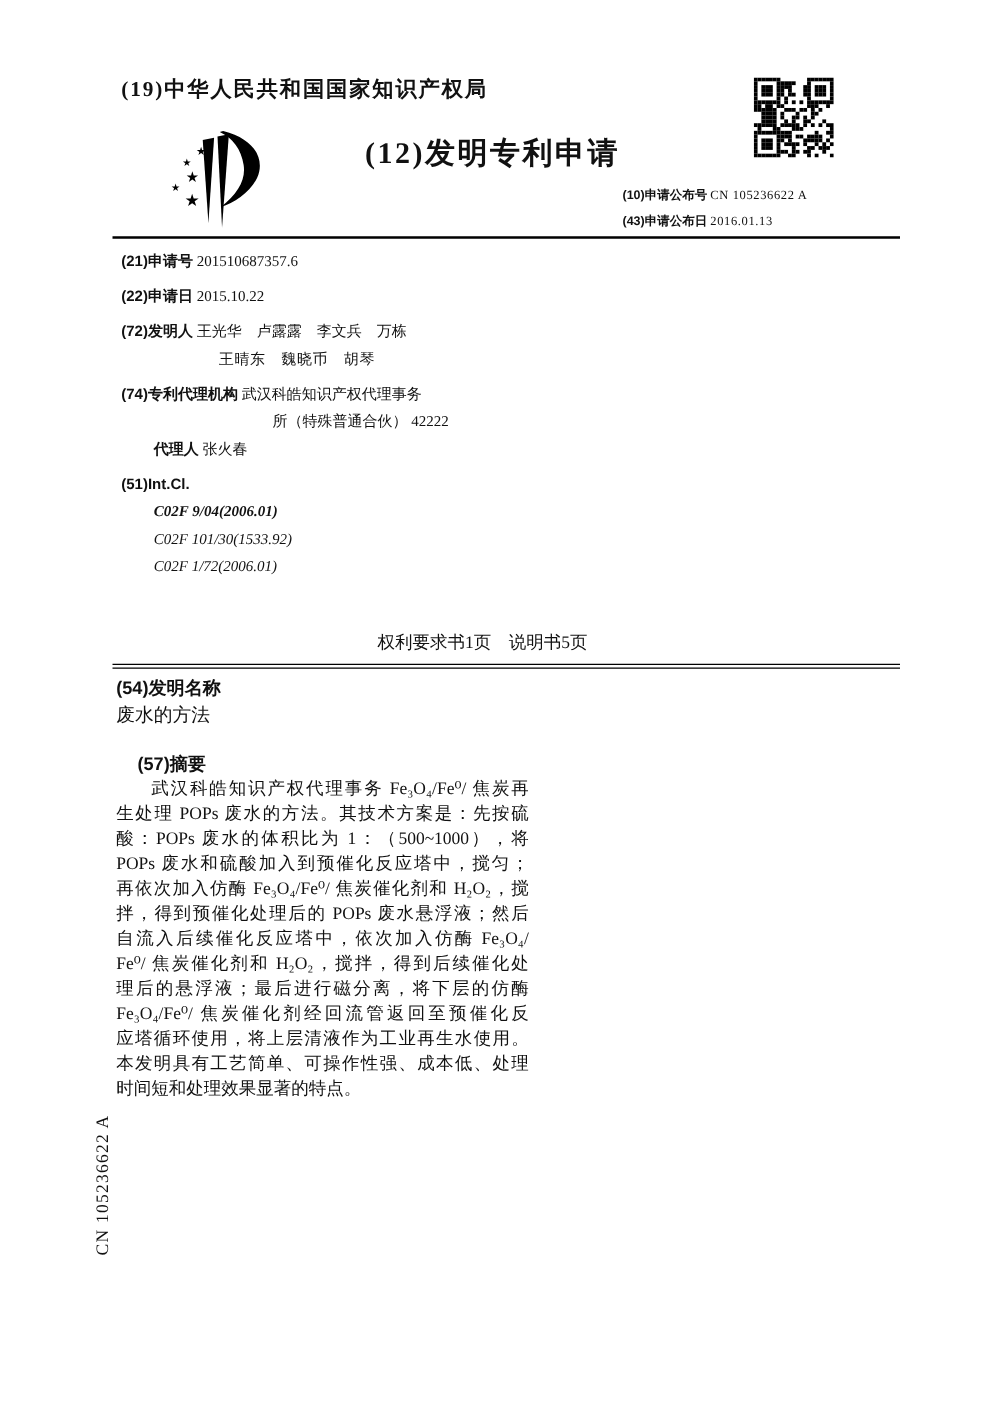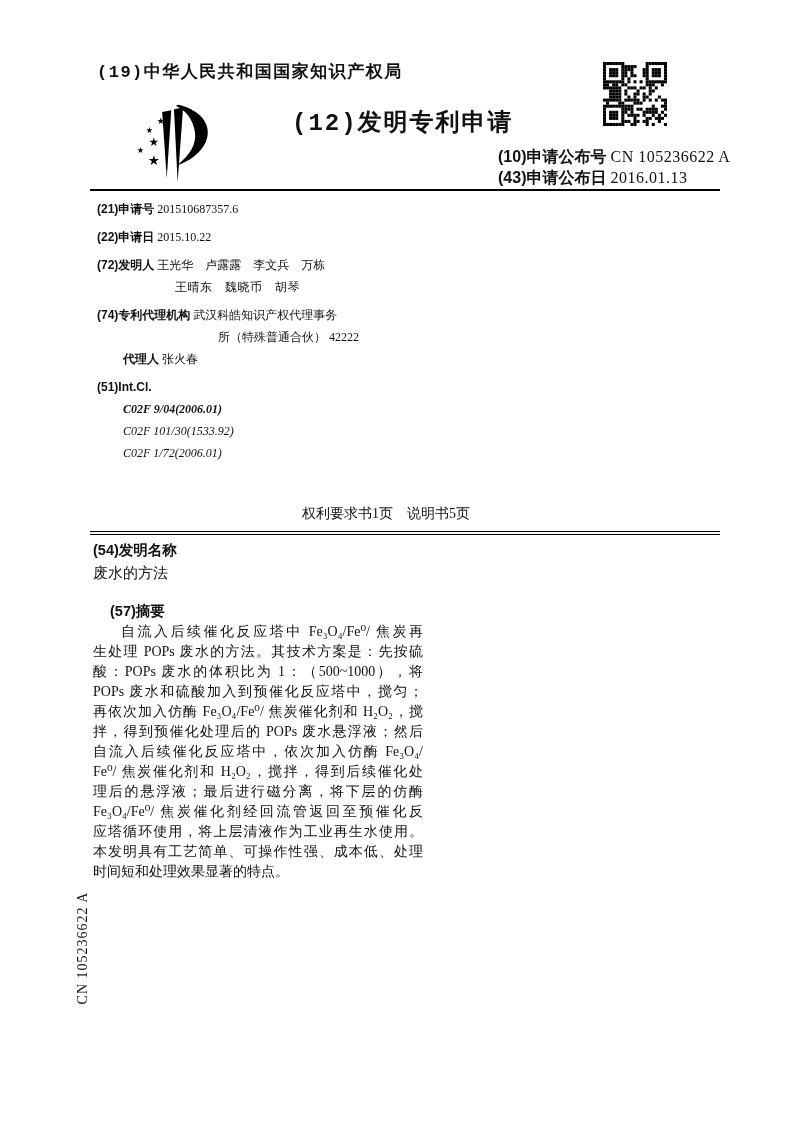--- a/index.html
+++ b/index.html
@@ -3,29 +3,29 @@
 <meta charset="utf-8">
 <style>
   * { margin:0; padding:0; box-sizing:border-box; }
   html,body { background:#ffffff; }
   body {
     width:800px; height:1131px; position:relative;
     font-family:"Liberation Serif","DejaVu Serif",serif;
     color:#111;
   }
   .abs { position:absolute; }
-  .sans { font-family:Liberation Mono, monospace; }
+  .sans { font-family:Liberation Serif, serif; }
   .serif { font-family:"Liberation Serif","DejaVu Serif",serif; }
 
   .office-line { left:97px; top:60px; font-size:17px; font-weight:bold; letter-spacing:1.5px; }
   .logo-wrap { left:124px; top:94px; width:100px; height:96px; }
   .doc-type { left:292px; top:106px; font-size:24px; font-weight:bold; letter-spacing:2px; }
   .qr-wrap { left:603px; top:62px; width:64px; height:64px; }
 
-  .pub-block { left:498px; top:146px; font-size:16px; line-height:21px; }
+  .pub-block { left:498px; top:146px; font-size:10px; line-height:21px; }
   .pub-row { white-space:nowrap; }
   .pub-label { font-weight:bold; font-family:"Liberation Sans",sans-serif; }
   .pub-value { font-family:"Liberation Serif",serif; letter-spacing:0.5px; }
 
   .rule1 { left:90px; top:189px; width:630px; border-top:2px solid #000; }
 
   .biblio { left:97px; top:198px; width:405px; font-size:12px; line-height:22px; }
   .group { margin-bottom:6px; }
   .lbl { font-weight:bold; font-family:"Liberation Sans",sans-serif; }
   .val { font-family:"Liberation Serif",serif; }
@@ -375,21 +375,21 @@
 
 <div class="abs sec54">
   <div class="sec-label">(54)发明名称</div>
   <div class="title-lines">
     <div>废水的方法</div>
   </div>
 </div>
 
 <div class="abs sec-label sec57-label">(57)摘要</div>
 <div class="abs abstract">
-    <div class="aline indent">自流入后续催化反应塔中 Fe₃O₄/Fe⁰/ 焦炭再</div>
+    <div class="aline indent">武汉科皓知识产权代理事务 Fe₃O₄/Fe⁰/ 焦炭再</div>
     <div class="aline">生处理 POPs 废水的方法。其技术方案是：先按硫</div>
     <div class="aline">酸：POPs 废水的体积比为 1：（500~1000），将</div>
     <div class="aline">POPs 废水和硫酸加入到预催化反应塔中，搅匀；</div>
     <div class="aline">再依次加入仿酶 Fe₃O₄/Fe⁰/ 焦炭催化剂和 H₂O₂，搅</div>
     <div class="aline">拌，得到预催化处理后的 POPs 废水悬浮液；然后</div>
     <div class="aline">自流入后续催化反应塔中，依次加入仿酶 Fe₃O₄/</div>
     <div class="aline">Fe⁰/ 焦炭催化剂和 H₂O₂，搅拌，得到后续催化处</div>
     <div class="aline">理后的悬浮液；最后进行磁分离，将下层的仿酶</div>
     <div class="aline">Fe₃O₄/Fe⁰/ 焦炭催化剂经回流管返回至预催化反</div>
     <div class="aline">应塔循环使用，将上层清液作为工业再生水使用。</div>

